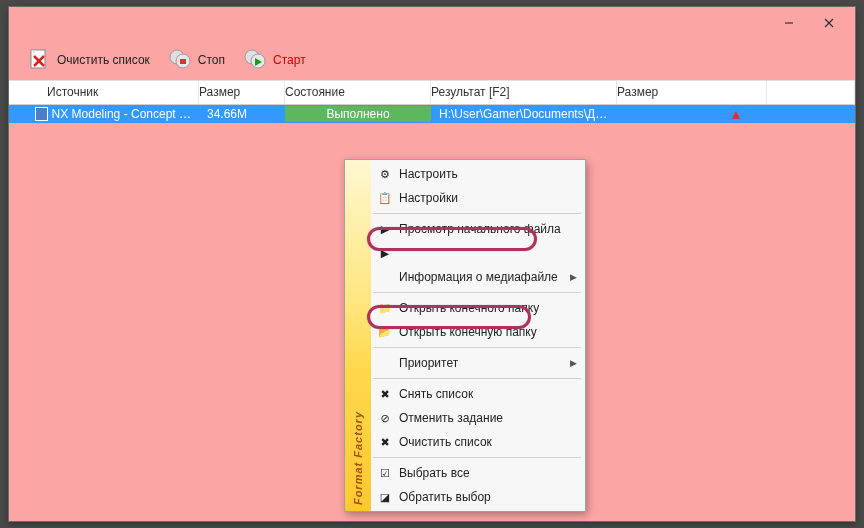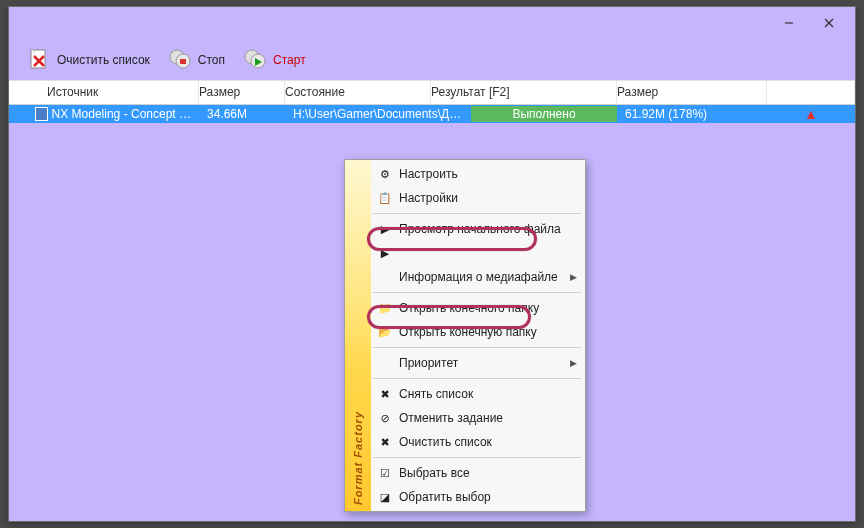--- a/index.html
+++ b/index.html
@@ -2,21 +2,21 @@
 <html><head>
 <meta charset="utf-8">
 <style>
   * { box-sizing: border-box; margin: 0; padding: 0; font-family: "Segoe UI", Tahoma, sans-serif; }
   body { background: #4a4a4a; width: 864px; height: 528px; overflow: hidden; }
   
   .window {
     position: absolute;
     top: 6px; left: 8px;
     width: 848px; height: 516px;
-    background: #c4b5fd;
+    background: #fca5a5;
     border: 1px solid #6b6b6b;
     box-shadow: 0 2px 8px rgba(0,0,0,0.35);
   }
   
   .titlebar {
     height: 32px;
     display: flex;
     justify-content: flex-end;
     align-items: center;
     padding: 0 8px;
@@ -209,23 +209,22 @@
     <div class="th col-size2">Размер</div>
     <div class="th col-arrow"></div>
   </div>
 
   <div class="table-row">
     <div class="td td-src">
       <span class="file-ico"></span>
       <span>NX Modeling - Concept …</span>
     </div>
     <div class="td td-size1">34.66M</div>
+    <div class="td td-status">Выполнено</div>
     <div class="td td-result">H:\User\Gamer\Documents\До…</div>
-    <div class="td td-status">Выполнено</div>
-    <div class="td td-size2">61.92M  (178%)</div>
     <div class="td td-arrow">
       <span class="red-arrow">▲</span>
     </div>
   </div>
 
   <div class="context-menu">
     <div class="menu-gutter">
       <span class="gutter-text">Format Factory</span>
     </div>
     <div class="menu-items">

